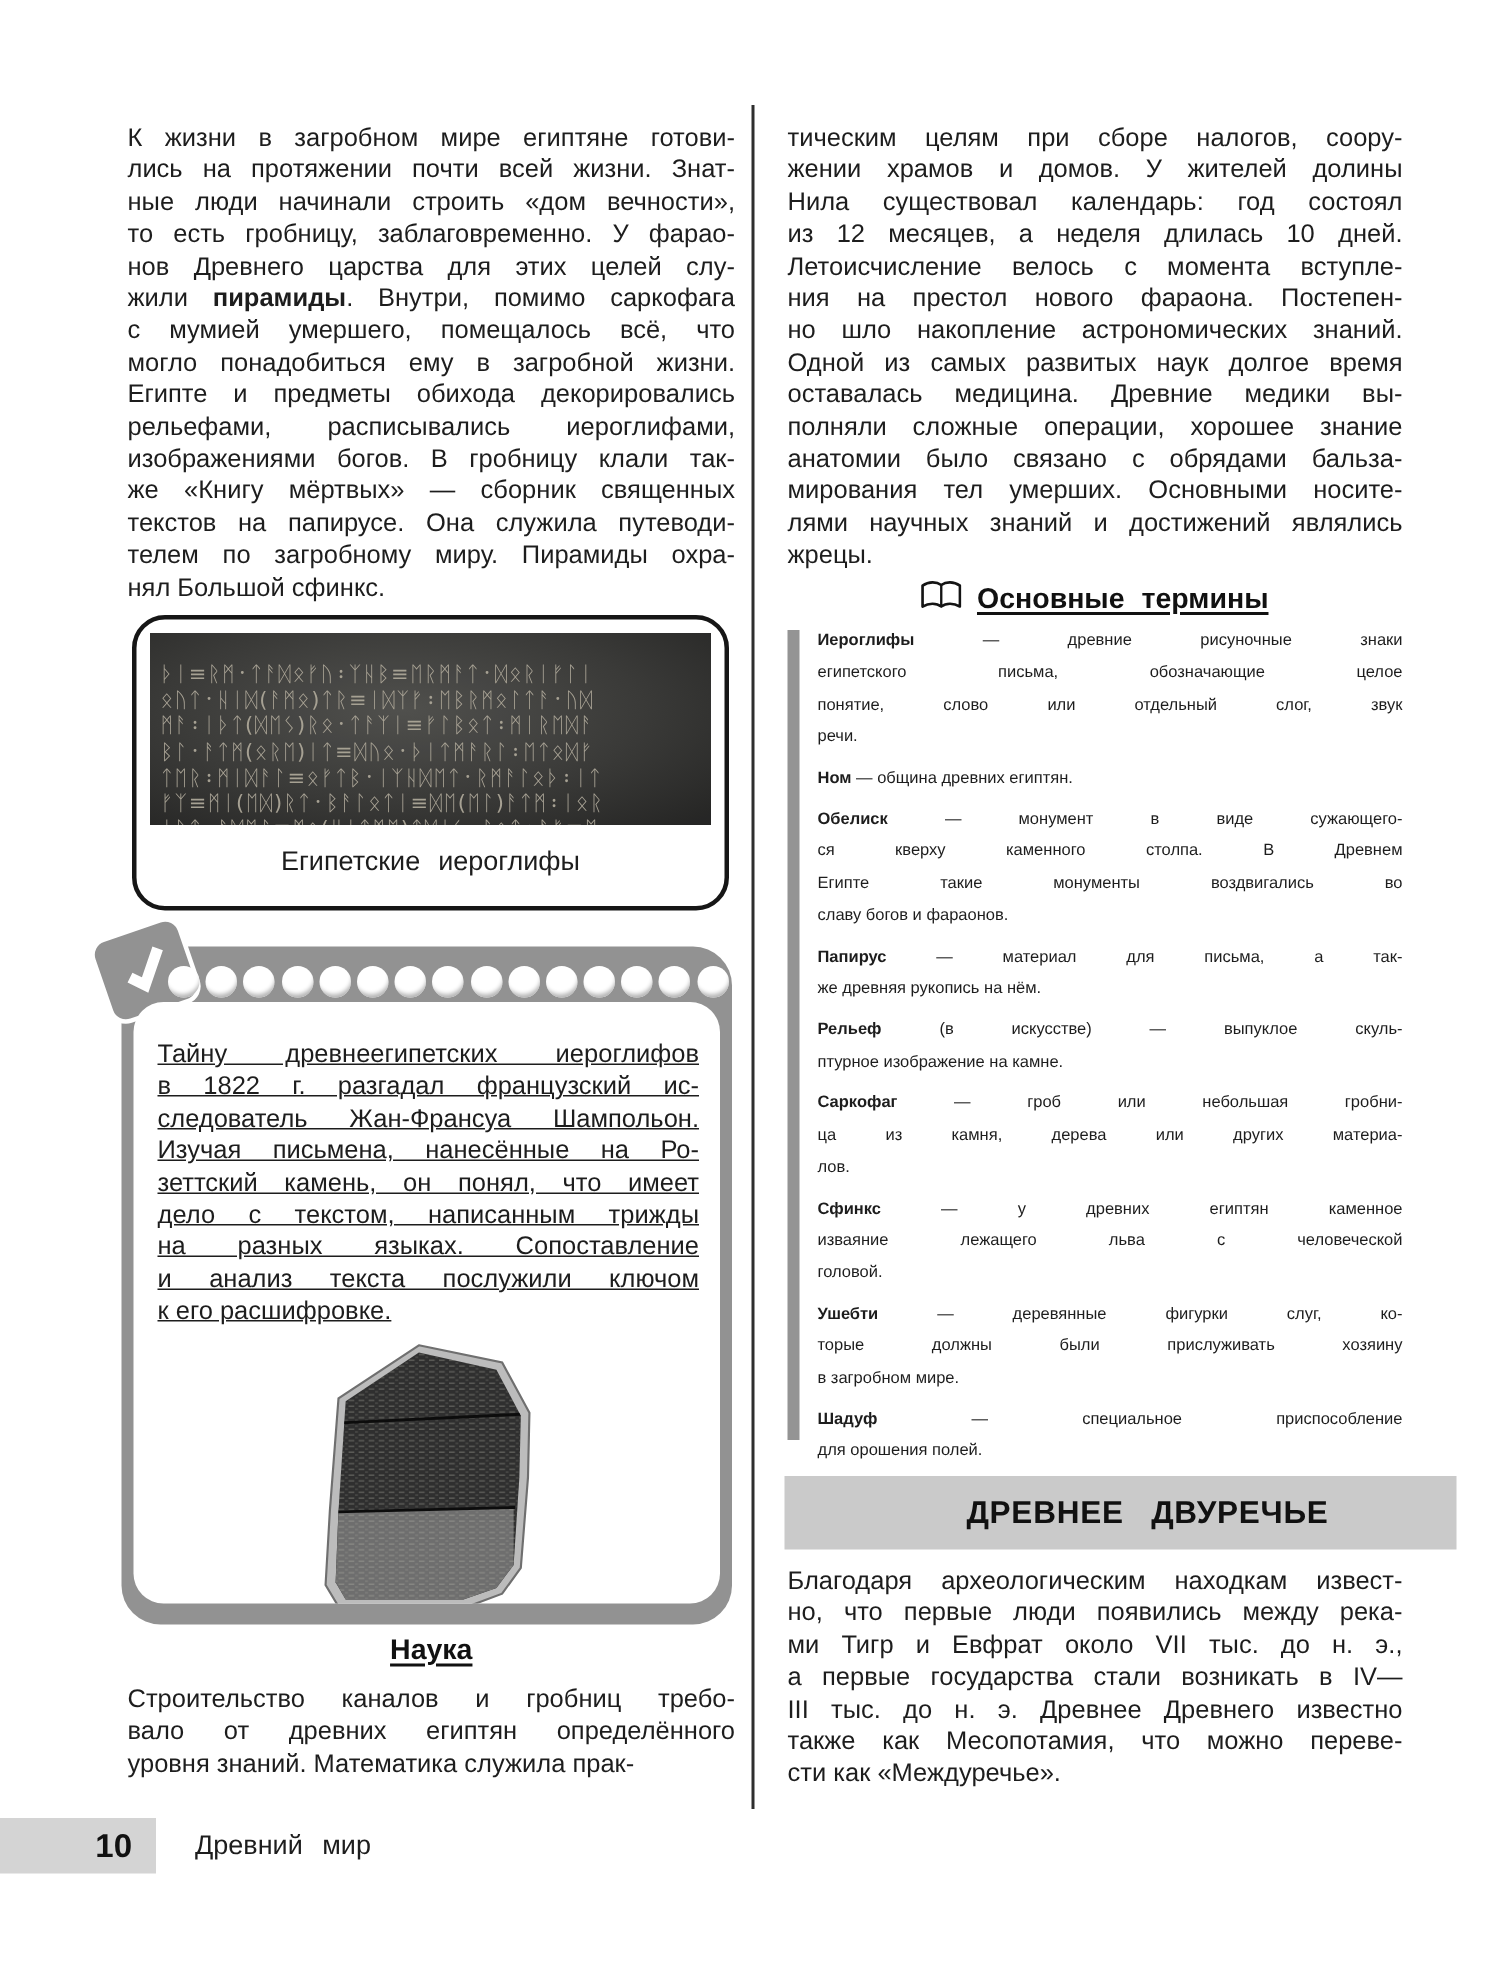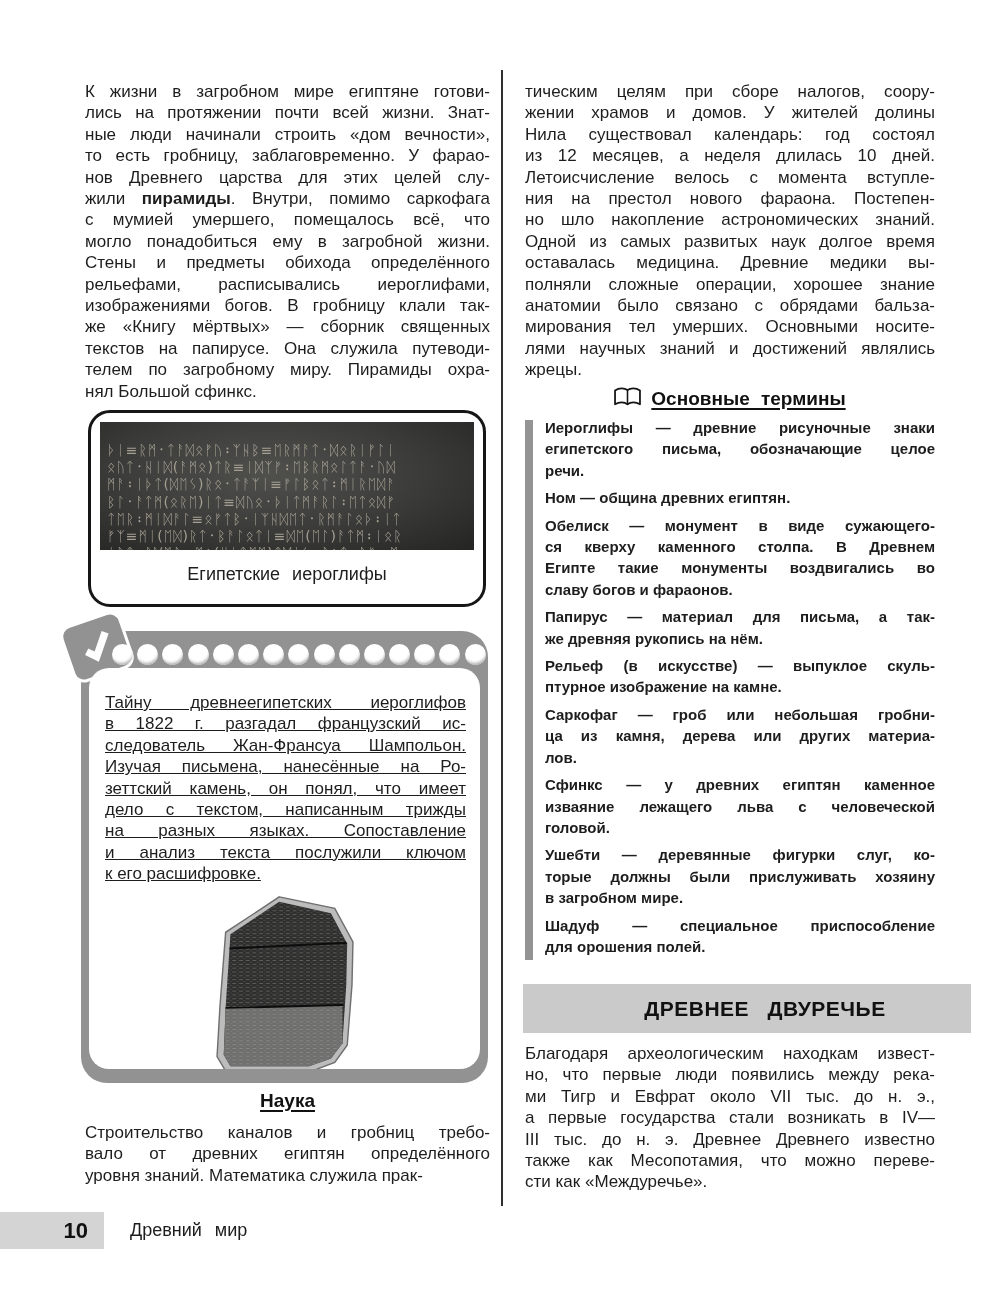--- a/index.html
+++ b/index.html
@@ -36,21 +36,21 @@
   .subhead .u, .terms-title{text-decoration:underline;text-decoration-thickness:2px;text-underline-offset:3px;}
   .science-para{position:absolute;left:85px;top:1122px;width:405px;}
 
   
   .cont{position:absolute;left:525px;top:81px;width:410px;}
 
   .terms-head{position:absolute;left:525px;top:387px;width:410px;margin:0;text-align:center;font-size:19px;font-weight:bold;color:#111;word-spacing:6px;}
   .book-ic{display:inline-block;vertical-align:-3px;margin-right:10px;}
   .terms{position:absolute;left:525px;top:417px;width:410px;}
   .terms-bar{position:absolute;left:0;top:3px;width:8px;height:540px;background:#949494;}
-  .terms-list{margin-left:20px;width:390px;font-size:15px;line-height:21.4px;font-weight:bold;}
+  .terms-list{margin-left:20px;width:390px;font-size:11px;line-height:21.4px;}
   .entry{margin-bottom:6px;}
 
   .band{position:absolute;left:523px;top:984px;width:412px;height:49px;background:#cacaca;display:flex;align-items:center;justify-content:center;font-weight:bold;font-size:21px;color:#111;word-spacing:12px;letter-spacing:0.5px;padding-left:36px;}
   .meso{position:absolute;left:525px;top:1043px;width:410px;}
 
   
   .pagenum-box{position:absolute;left:0;top:1212px;width:104px;height:37px;background:#d4d4d4;display:flex;align-items:center;justify-content:flex-end;padding-right:16px;box-sizing:border-box;font-weight:bold;font-size:22px;color:#111;}
   .footer-title{position:absolute;left:130px;top:1212px;height:37px;display:flex;align-items:center;font-size:18px;color:#1d1d1d;word-spacing:8px;}
 </style>
 </head>
@@ -62,21 +62,21 @@
 
   <div class="para intro">
       <div class="jl">К жизни в загробном мире египтяне готови-</div>
       <div class="jl">лись на протяжении почти всей жизни. Знат-</div>
       <div class="jl">ные люди начинали строить «дом вечности»,</div>
       <div class="jl">то есть гробницу, заблаговременно. У фарао-</div>
       <div class="jl">нов Древнего царства для этих целей слу-</div>
       <div class="jl">жили <b>пирамиды</b>. Внутри, помимо саркофага</div>
       <div class="jl">с мумией умершего, помещалось всё, что</div>
       <div class="jl">могло понадобиться ему в загробной жизни.</div>
-      <div class="jl">Стены и предметы обихода определённого</div>
+      <div class="jl">Египте и предметы обихода декорировались</div>
       <div class="jl">рельефами, расписывались иероглифами,</div>
       <div class="jl">изображениями богов. В гробницу клали так-</div>
       <div class="jl">же «Книгу мёртвых» — сборник священных</div>
       <div class="jl">текстов на папирусе. Она служила путеводи-</div>
       <div class="jl">телем по загробному миру. Пирамиды охра-</div>
       <div class="jl jl-last">нял Большой сфинкс.</div>
     </div>
 
   <figure class="figure-box" style="margin:0;">
     <div class="hiero-img">
@@ -182,20 +182,21 @@
       </svg>
     </span><span class="terms-title">Основные  термины</span>
   </h3>
 
   <div class="terms">
     <div class="terms-bar"></div>
     <div class="terms-list">
       <div class="entry">
           <div class="jl"><b>Иероглифы</b> — древние рисуночные знаки</div>
           <div class="jl">египетского письма, обозначающие целое</div>
+          <div class="jl">понятие, слово или отдельный слог, звук</div>
           <div class="jl jl-last">речи.</div>
         </div>
       <div class="entry">
           <div class="jl jl-last"><b>Ном</b> — община древних египтян.</div>
         </div>
       <div class="entry">
           <div class="jl"><b>Обелиск</b> — монумент в виде сужающего-</div>
           <div class="jl">ся кверху каменного столпа. В Древнем</div>
           <div class="jl">Египте такие монументы воздвигались во</div>
           <div class="jl jl-last">славу богов и фараонов.</div>

